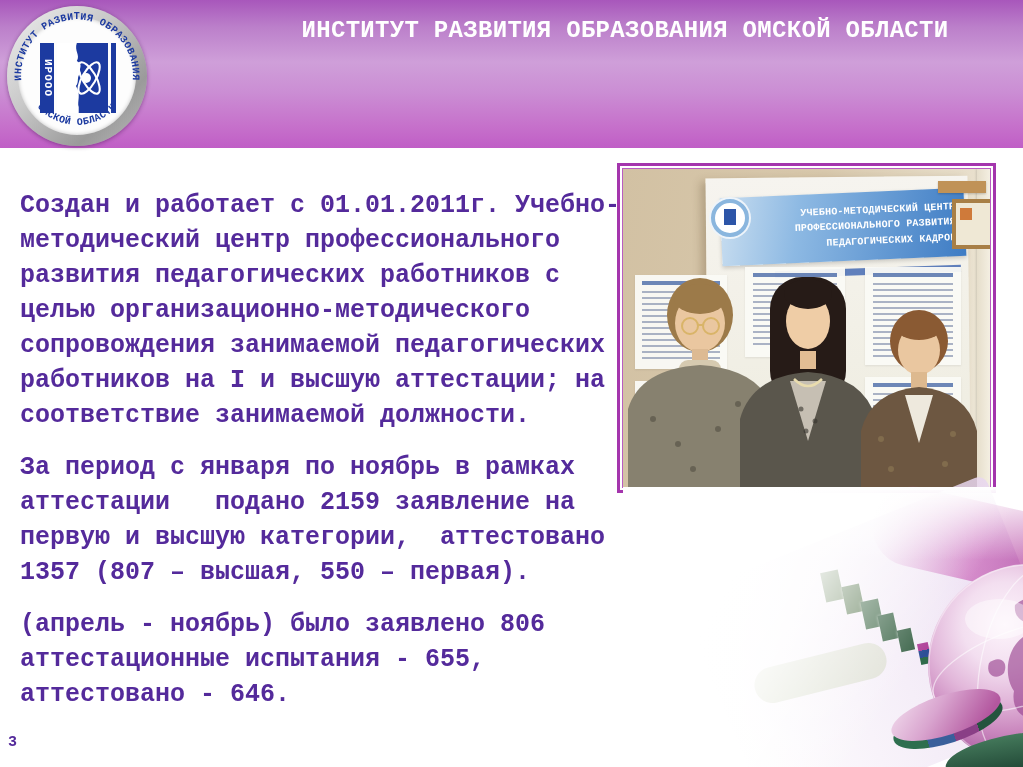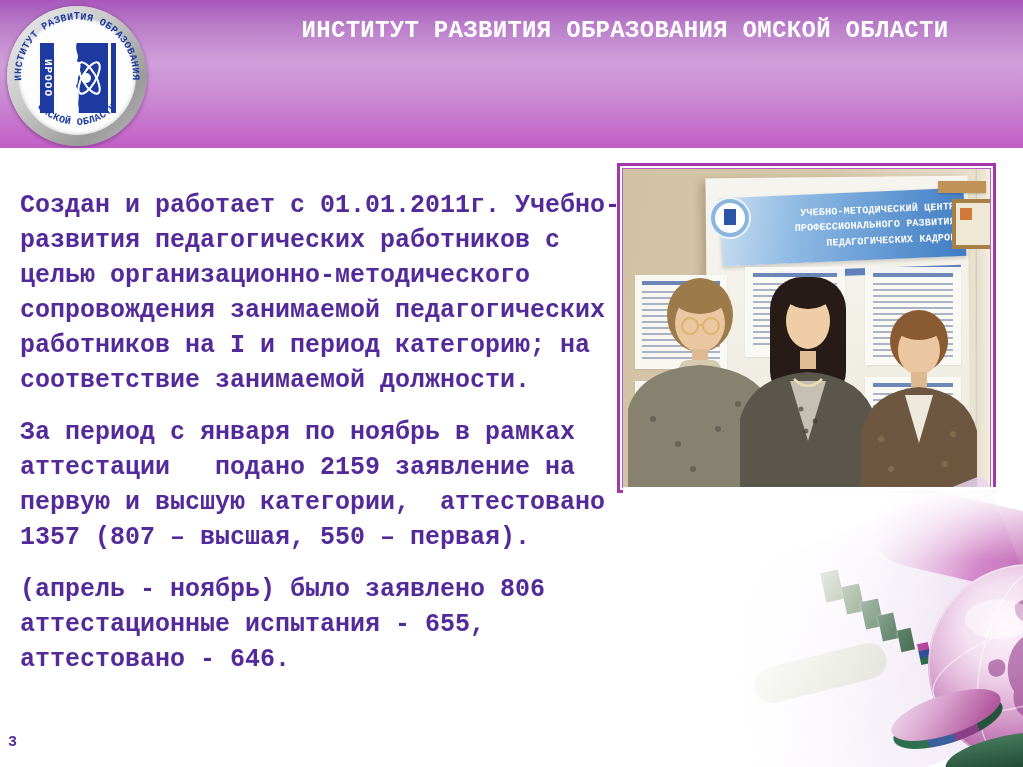--- a/index.html
+++ b/index.html
@@ -182,24 +182,25 @@
           <circle cx="31" cy="35" r="5" fill="#ffffff"></circle>
         </svg>
       </div>
       <div class="spine"></div>
     </div>
   </div>
 
   <div class="content">
     <div class="para">
       <div class="ln">Создан и работает с 01.01.2011г. Учебно-</div>
+      <div class="ln">методический центр профессионального</div>
       <div class="ln">развития педагогических работников с</div>
       <div class="ln">целью организационно-методического</div>
       <div class="ln">сопровождения занимаемой педагогических</div>
-      <div class="ln">работников на I и период категорию; на</div>
+      <div class="ln">работников на I и высшую аттестации; на</div>
       <div class="ln">соответствие занимаемой должности.</div>
     </div>
     <div class="para">
       <div class="ln">За период с января по ноябрь в рамках</div>
       <div class="ln">аттестации   подано 2159 заявление на</div>
       <div class="ln">первую и высшую категории,  аттестовано</div>
       <div class="ln">1357 (807 – высшая, 550 – первая).</div>
     </div>
     <div class="para">
       <div class="ln">(апрель - ноябрь) было заявлено 806</div>

